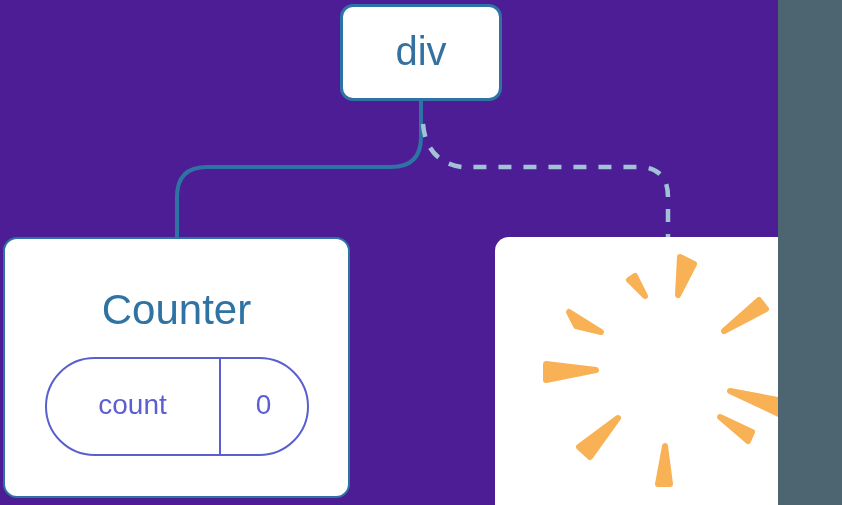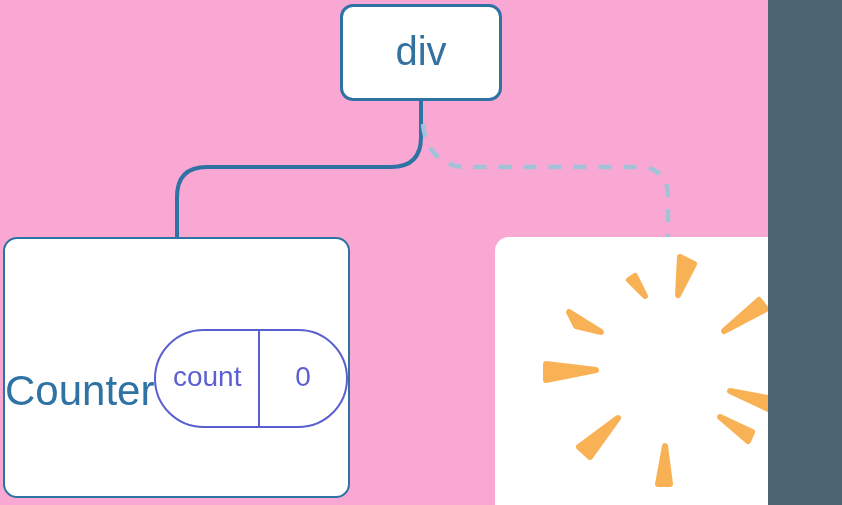--- a/index.html
+++ b/index.html
@@ -5,22 +5,23 @@
   html, body {
     margin: 0;
     padding: 0;
     background: #4c6571;
     font-family: "Liberation Sans", sans-serif;
   }
   .canvas {
     position: relative;
     width: 768px;
     height: 505px;
-    background: #f9a8d4;
+    background: #4c1d95;
     overflow: hidden;
+    padding-left: 10px;
   }
   .connectors {
     position: absolute;
     left: 0; top: 0;
     width: 842px; height: 505px;
     z-index: 1;
   }
   .solid-link {
     fill: none;
     stroke: #2e73a3;
@@ -57,21 +58,21 @@
     background: #ffffff;
     border-radius: 14px;
     box-sizing: border-box;
     z-index: 2;
   }
   .card-counter {
     left: 3px; top: 237px;
     width: 347px; height: 261px;
     border: 2.5px solid #2e73a3;
     display: flex;
-    flex-direction: row;
+    flex-direction: column;
     align-items: center;
   }
   .card-counter .title {
     margin-top: 46px;
     font-size: 42px;
     font-weight: 500;
     color: #2e73a3;
     line-height: 50px;
   }
   .state-pill {

